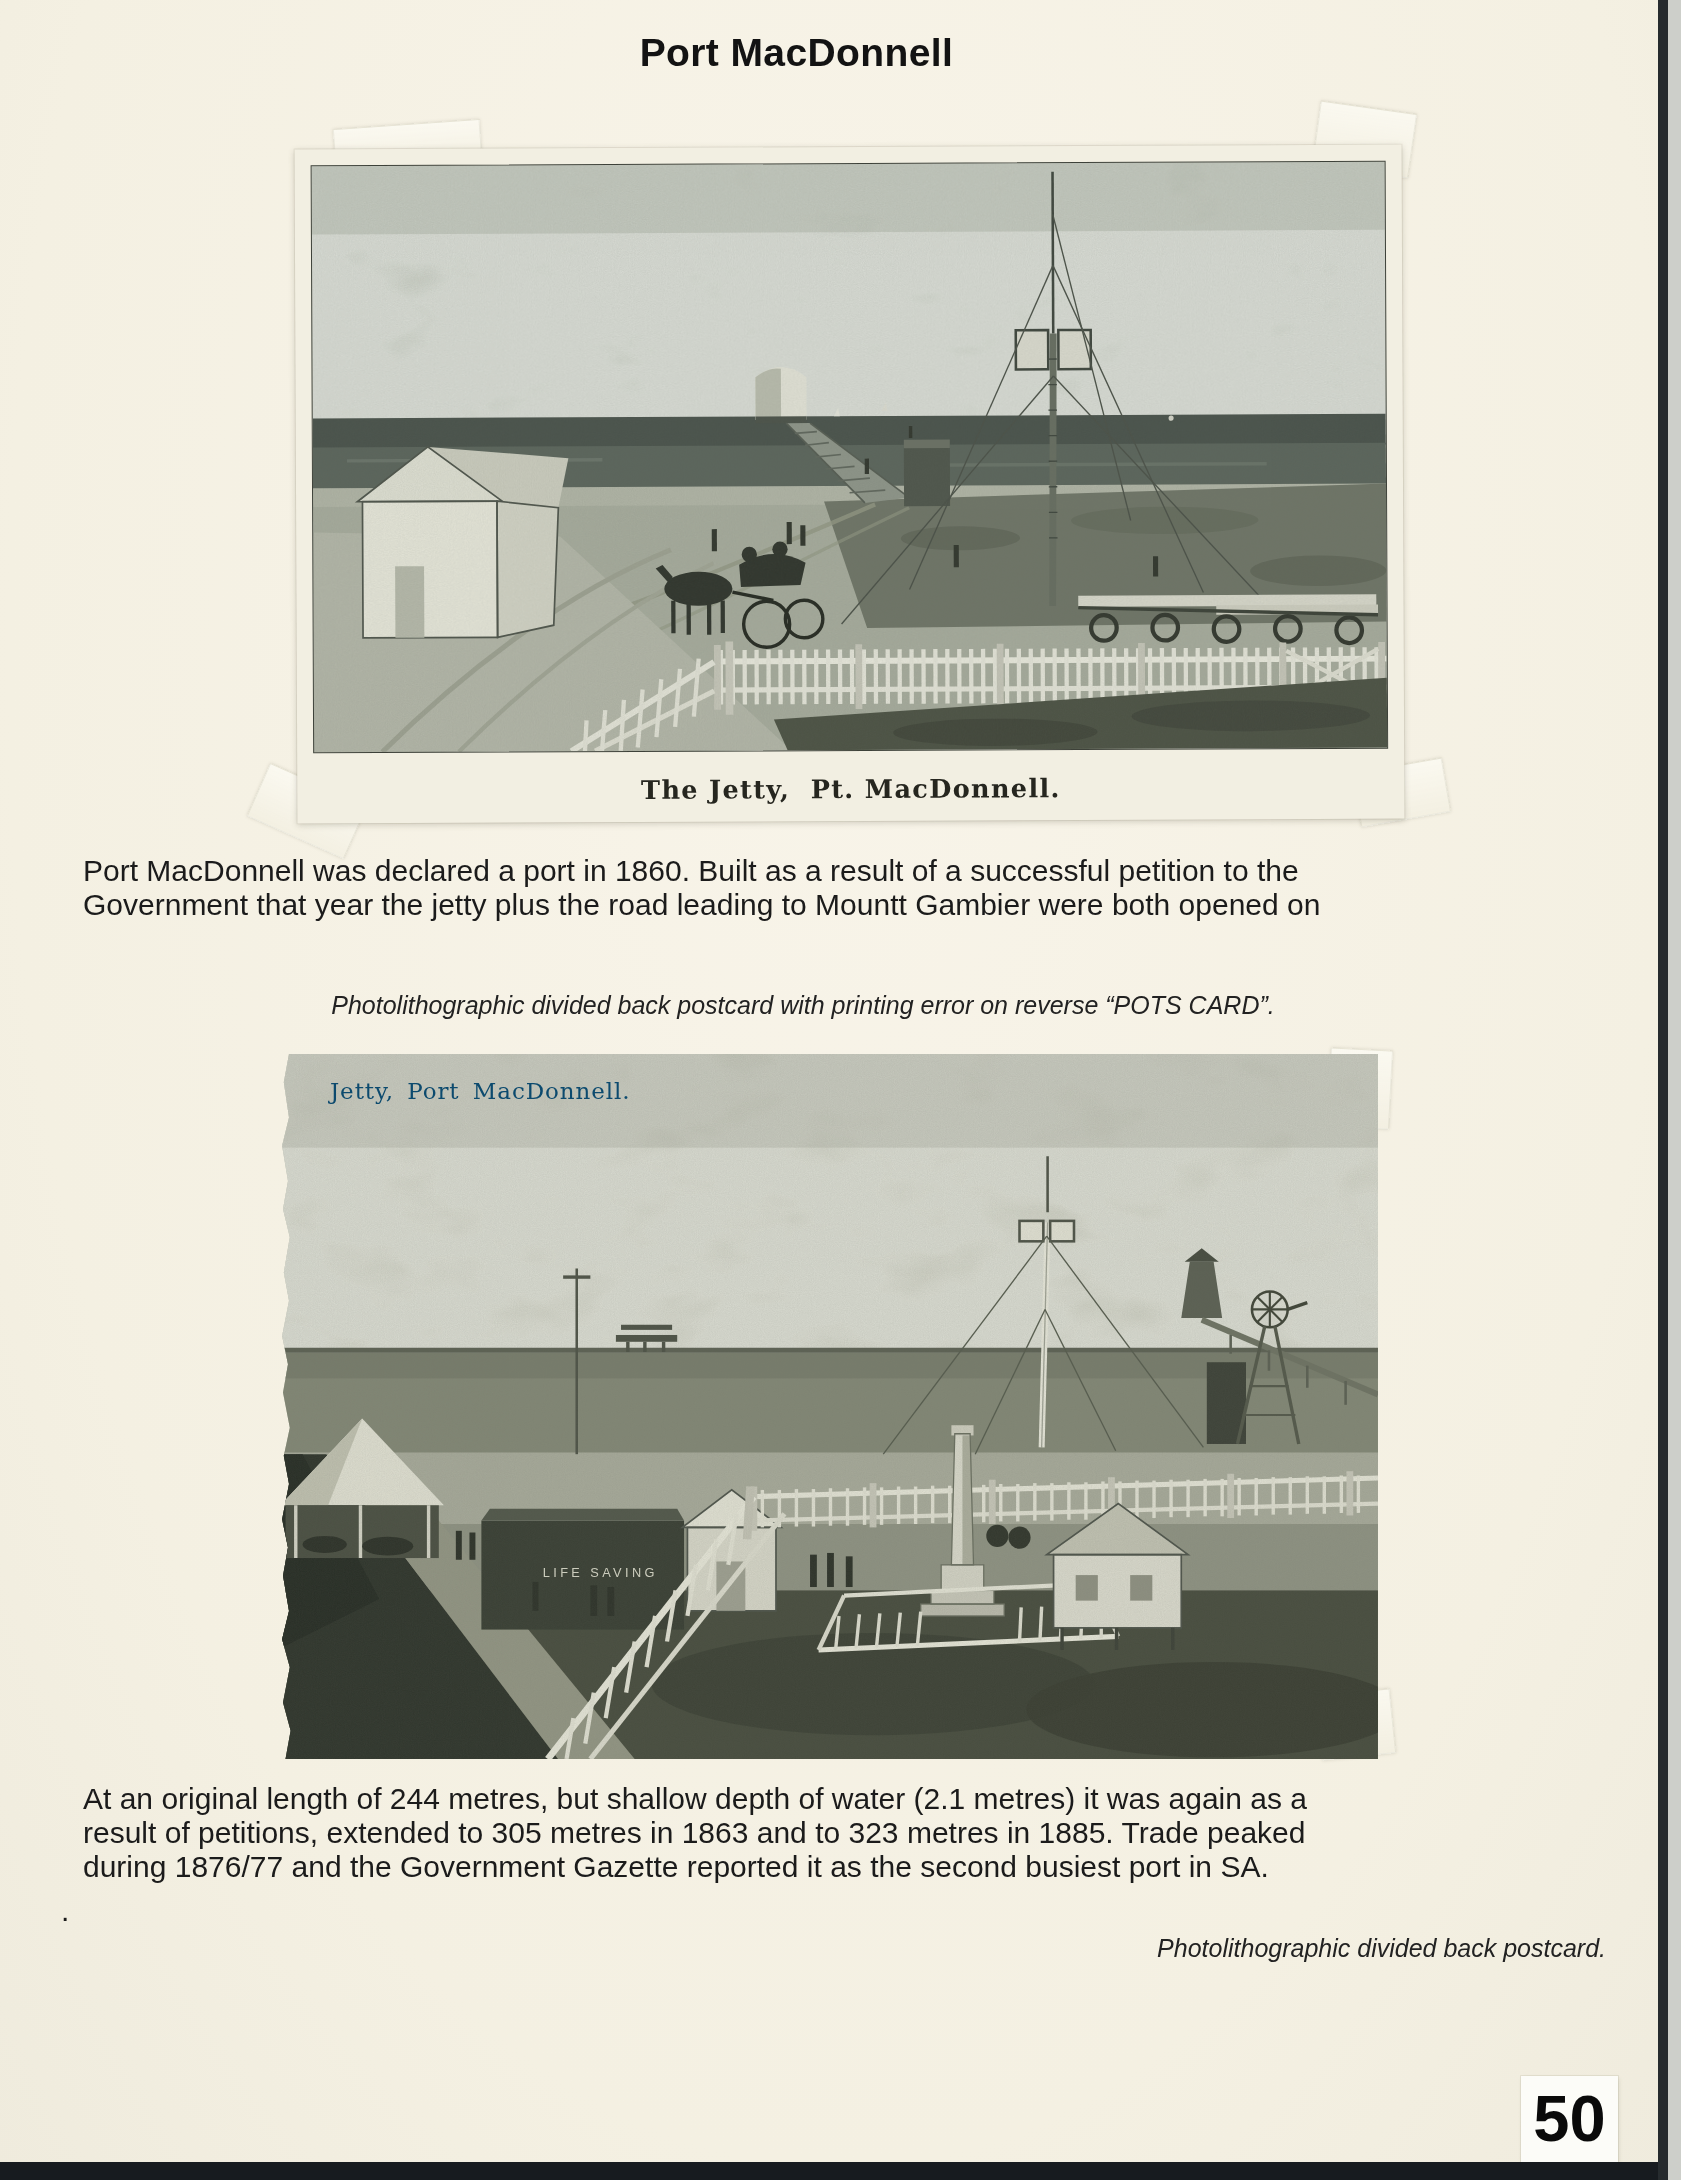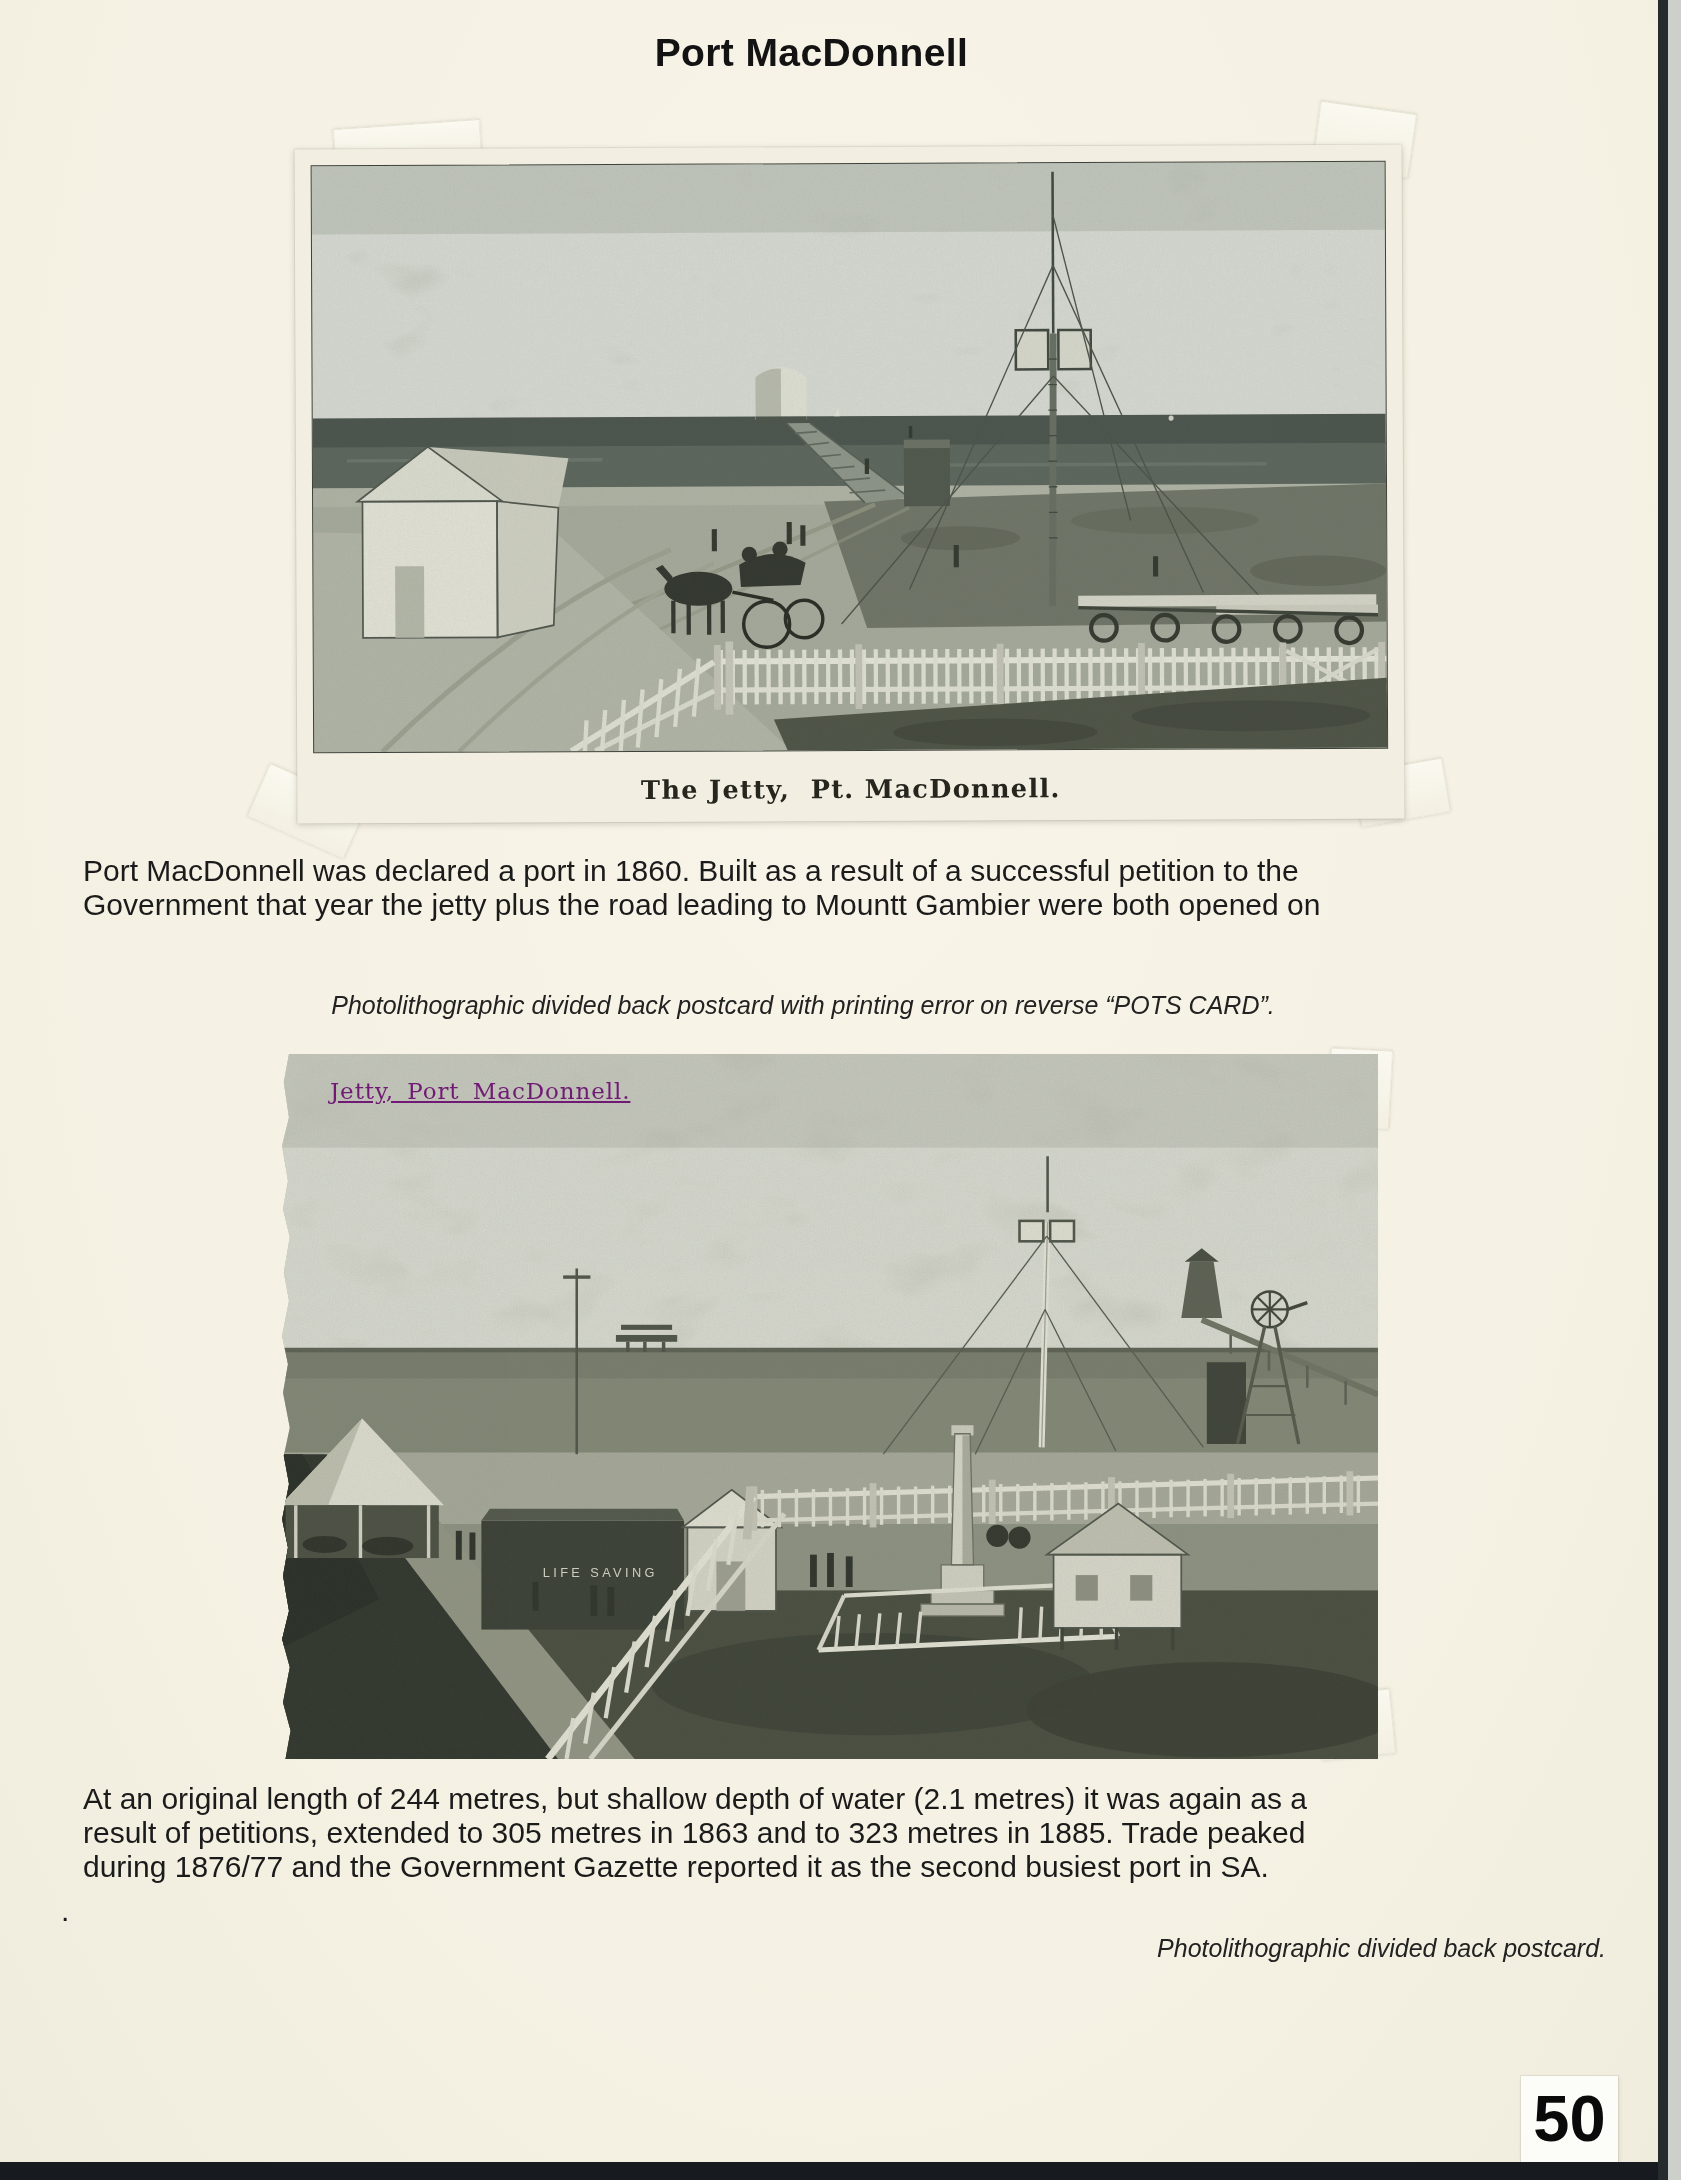--- a/index.html
+++ b/index.html
@@ -4,21 +4,21 @@
 <style>
   html,body{margin:0;padding:0;background:#888;}
   .page{
     position:relative;width:1681px;height:2181px;overflow:hidden;
     background:#f6f2e5;
     background-image:radial-gradient(ellipse at 50% 30%, #f8f4e9 0%, #f4f0e2 70%, #efebdd 100%);
     font-family:"Liberation Sans",sans-serif;color:#1c1c1c;
   }
   .page-title{
     position:absolute;top:31px;left:0;width:1593px;text-align:center;
-    font-size:39px;font-weight:700;letter-spacing:0.4px;color:#131313;margin-left:15px;
+    font-size:39px;font-weight:700;letter-spacing:0.4px;color:#131313;
   }
   
   .postcard1{
     position:absolute;left:296px;top:147px;width:1107px;height:674px;
     background:#f2efe2;transform:rotate(-0.25deg);
     box-shadow:0 1.7px 6.8px rgba(80,75,55,.25), 0 0 0 0.9px rgba(120,115,90,.12);
   }
   .postcard1 .photo{
     position:absolute;left:17px;top:17px;width:1073px;height:586px;
     outline:0.9px solid #3d4139;background:#c6cabf;
@@ -30,22 +30,22 @@
   }
   .postcard2{
     position:absolute;left:277px;top:1054px;width:1101px;height:705px;
     background:#c4c6b8;
     box-shadow:0 1.7px 8.5px rgba(80,75,55,.3);
     clip-path:polygon(12px 0,100% 0,100% 100%,8.5px 100%,13.6px 96%,6px 92%,12.8px 87%,5.1px 83%,12px 79%,6px 74%,11px 70%,5.1px 66%,12px 61%,6.8px 57%,12.8px 53%,6px 48%,11px 44%,5.1px 40%,12px 35%,6.8px 31%,12.8px 26%,6px 22%,11px 18%,5.1px 13%,12px 9%,6.8px 4%);
   }
   .postcard2 .photo{position:absolute;left:0;top:0;width:1101px;height:909px;}
   .pc2-corner-title{
     position:absolute;left:53px;top:24px;
-    font-family:"DejaVu Serif",serif;font-size:23px;color:#701a75;
-    letter-spacing:0.9px;word-spacing:5.1px;text-decoration:underline;
+    font-family:"DejaVu Serif",serif;font-size:23px;color:#0c4a6e;
+    letter-spacing:0.9px;word-spacing:5.1px;
   }
   
   .tape{position:absolute;background:linear-gradient(rgba(255,255,250,.55),rgba(240,237,222,.38));
     box-shadow:0 0 3.4px rgba(90,85,60,.18);border:0.9px solid rgba(120,115,90,.10);}
   .tape.t1{left:334px;top:124px;width:145px;height:37px;transform:rotate(-4deg);}
   .tape.t2{left:1316px;top:107px;width:95px;height:63px;transform:rotate(8deg);}
   .tape.t3{left:254px;top:782px;width:104px;height:56px;transform:rotate(24deg);}
   .tape.t4{left:1356px;top:765px;width:89px;height:53px;transform:rotate(-10deg);}
   .tape.t5{left:1329px;top:1049px;width:60px;height:77px;transform:rotate(3deg);}
   .tape.t6{left:1319px;top:1692px;width:72px;height:63px;transform:rotate(-6deg);}

